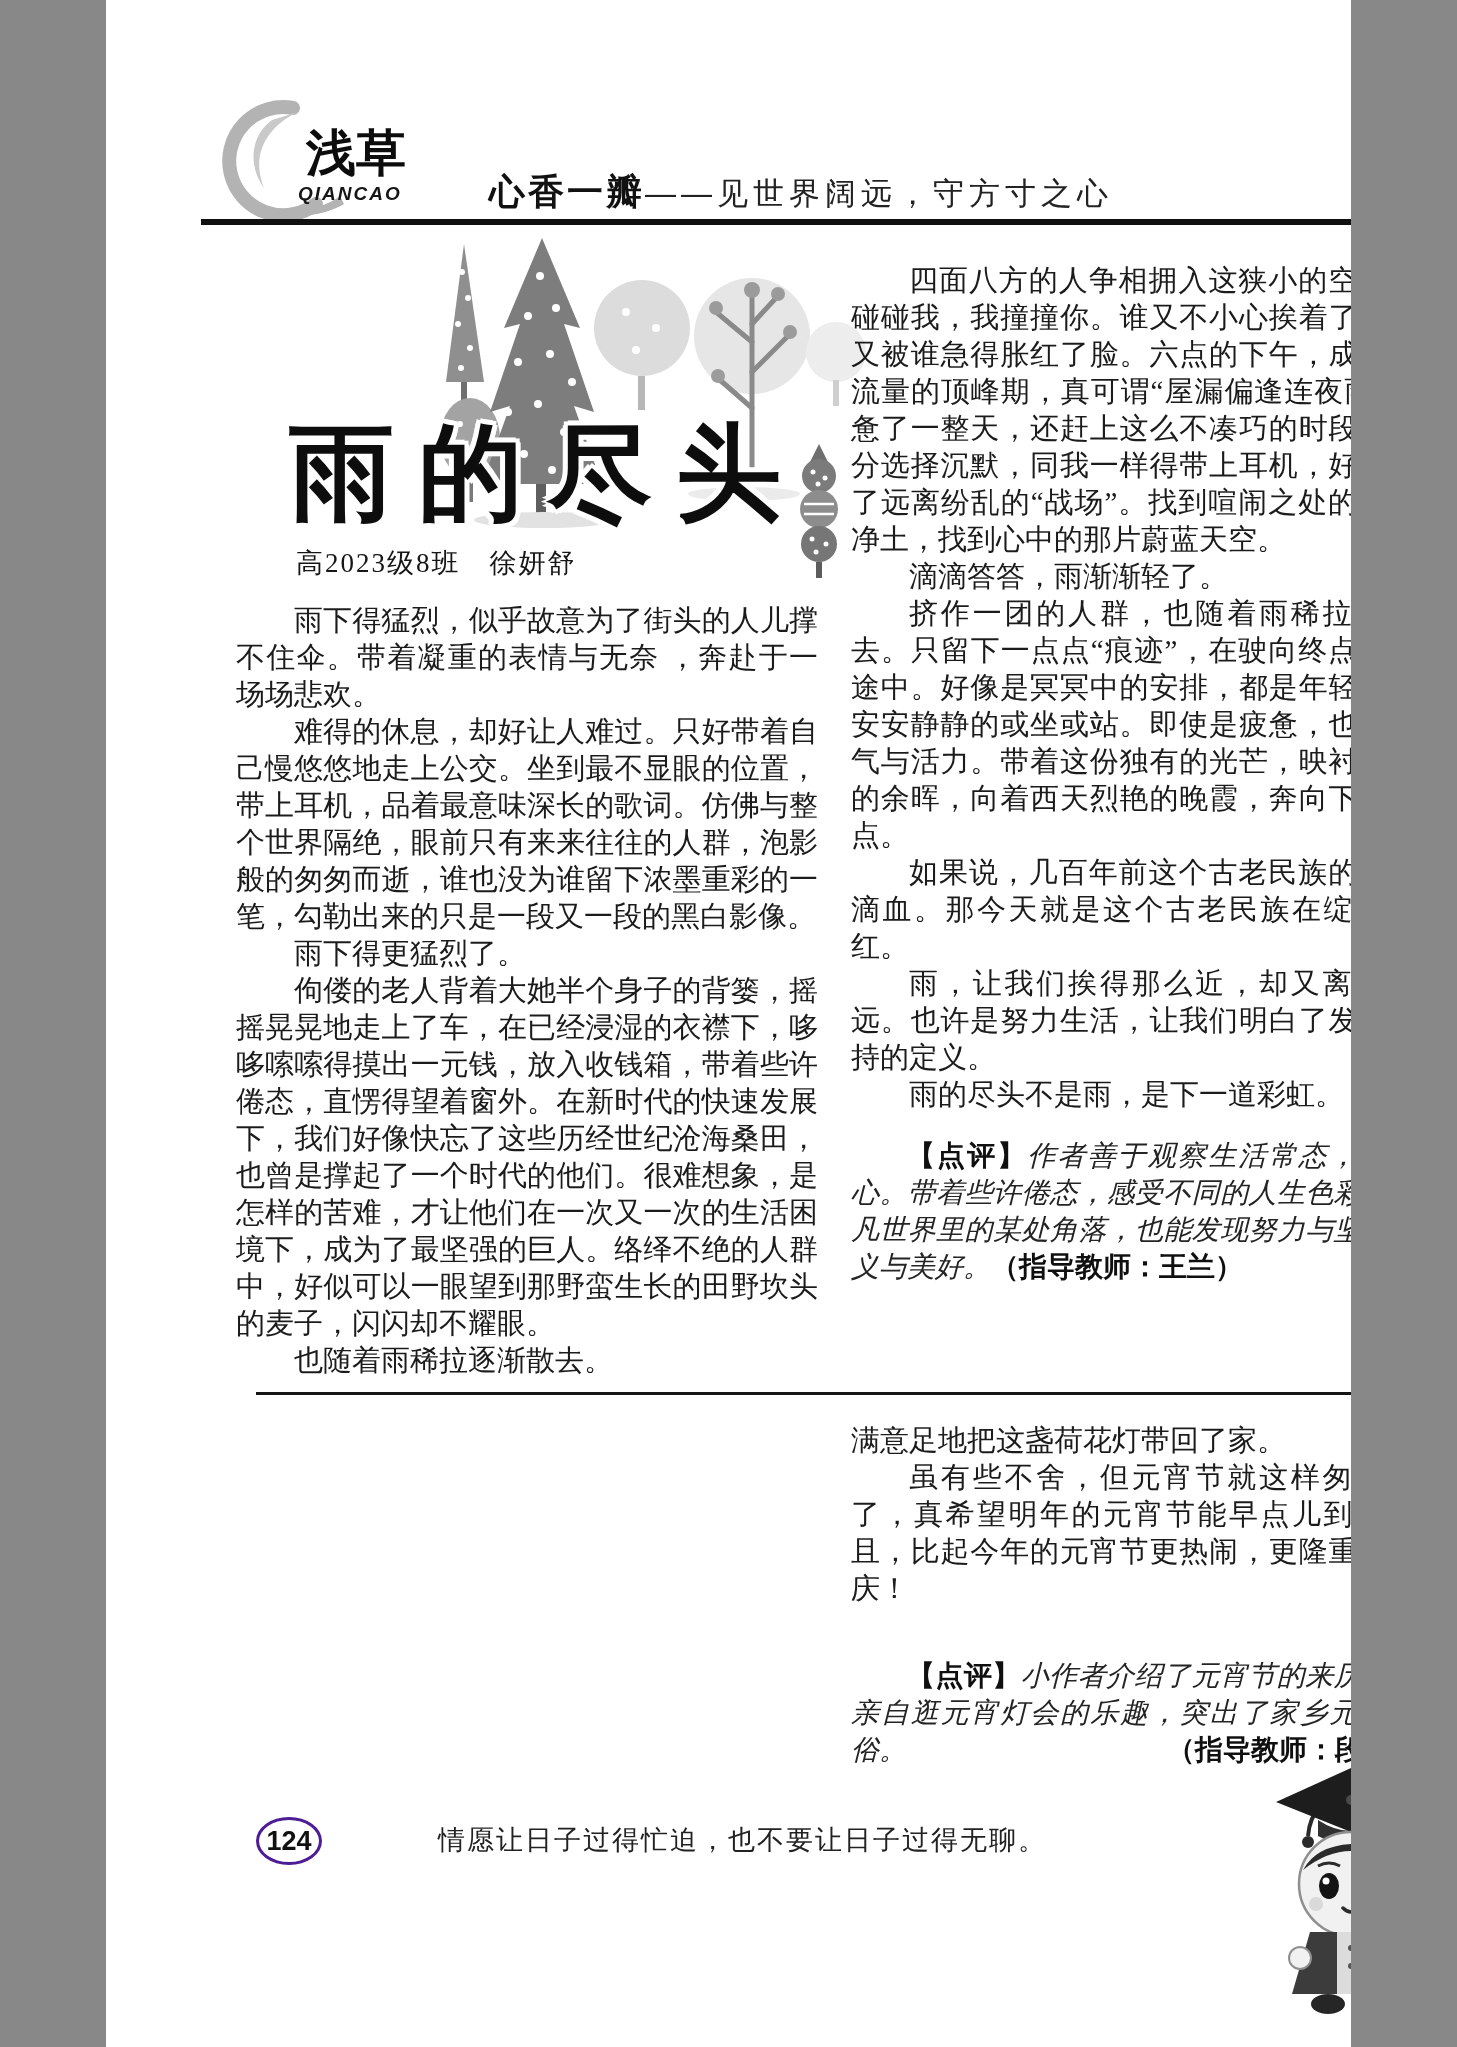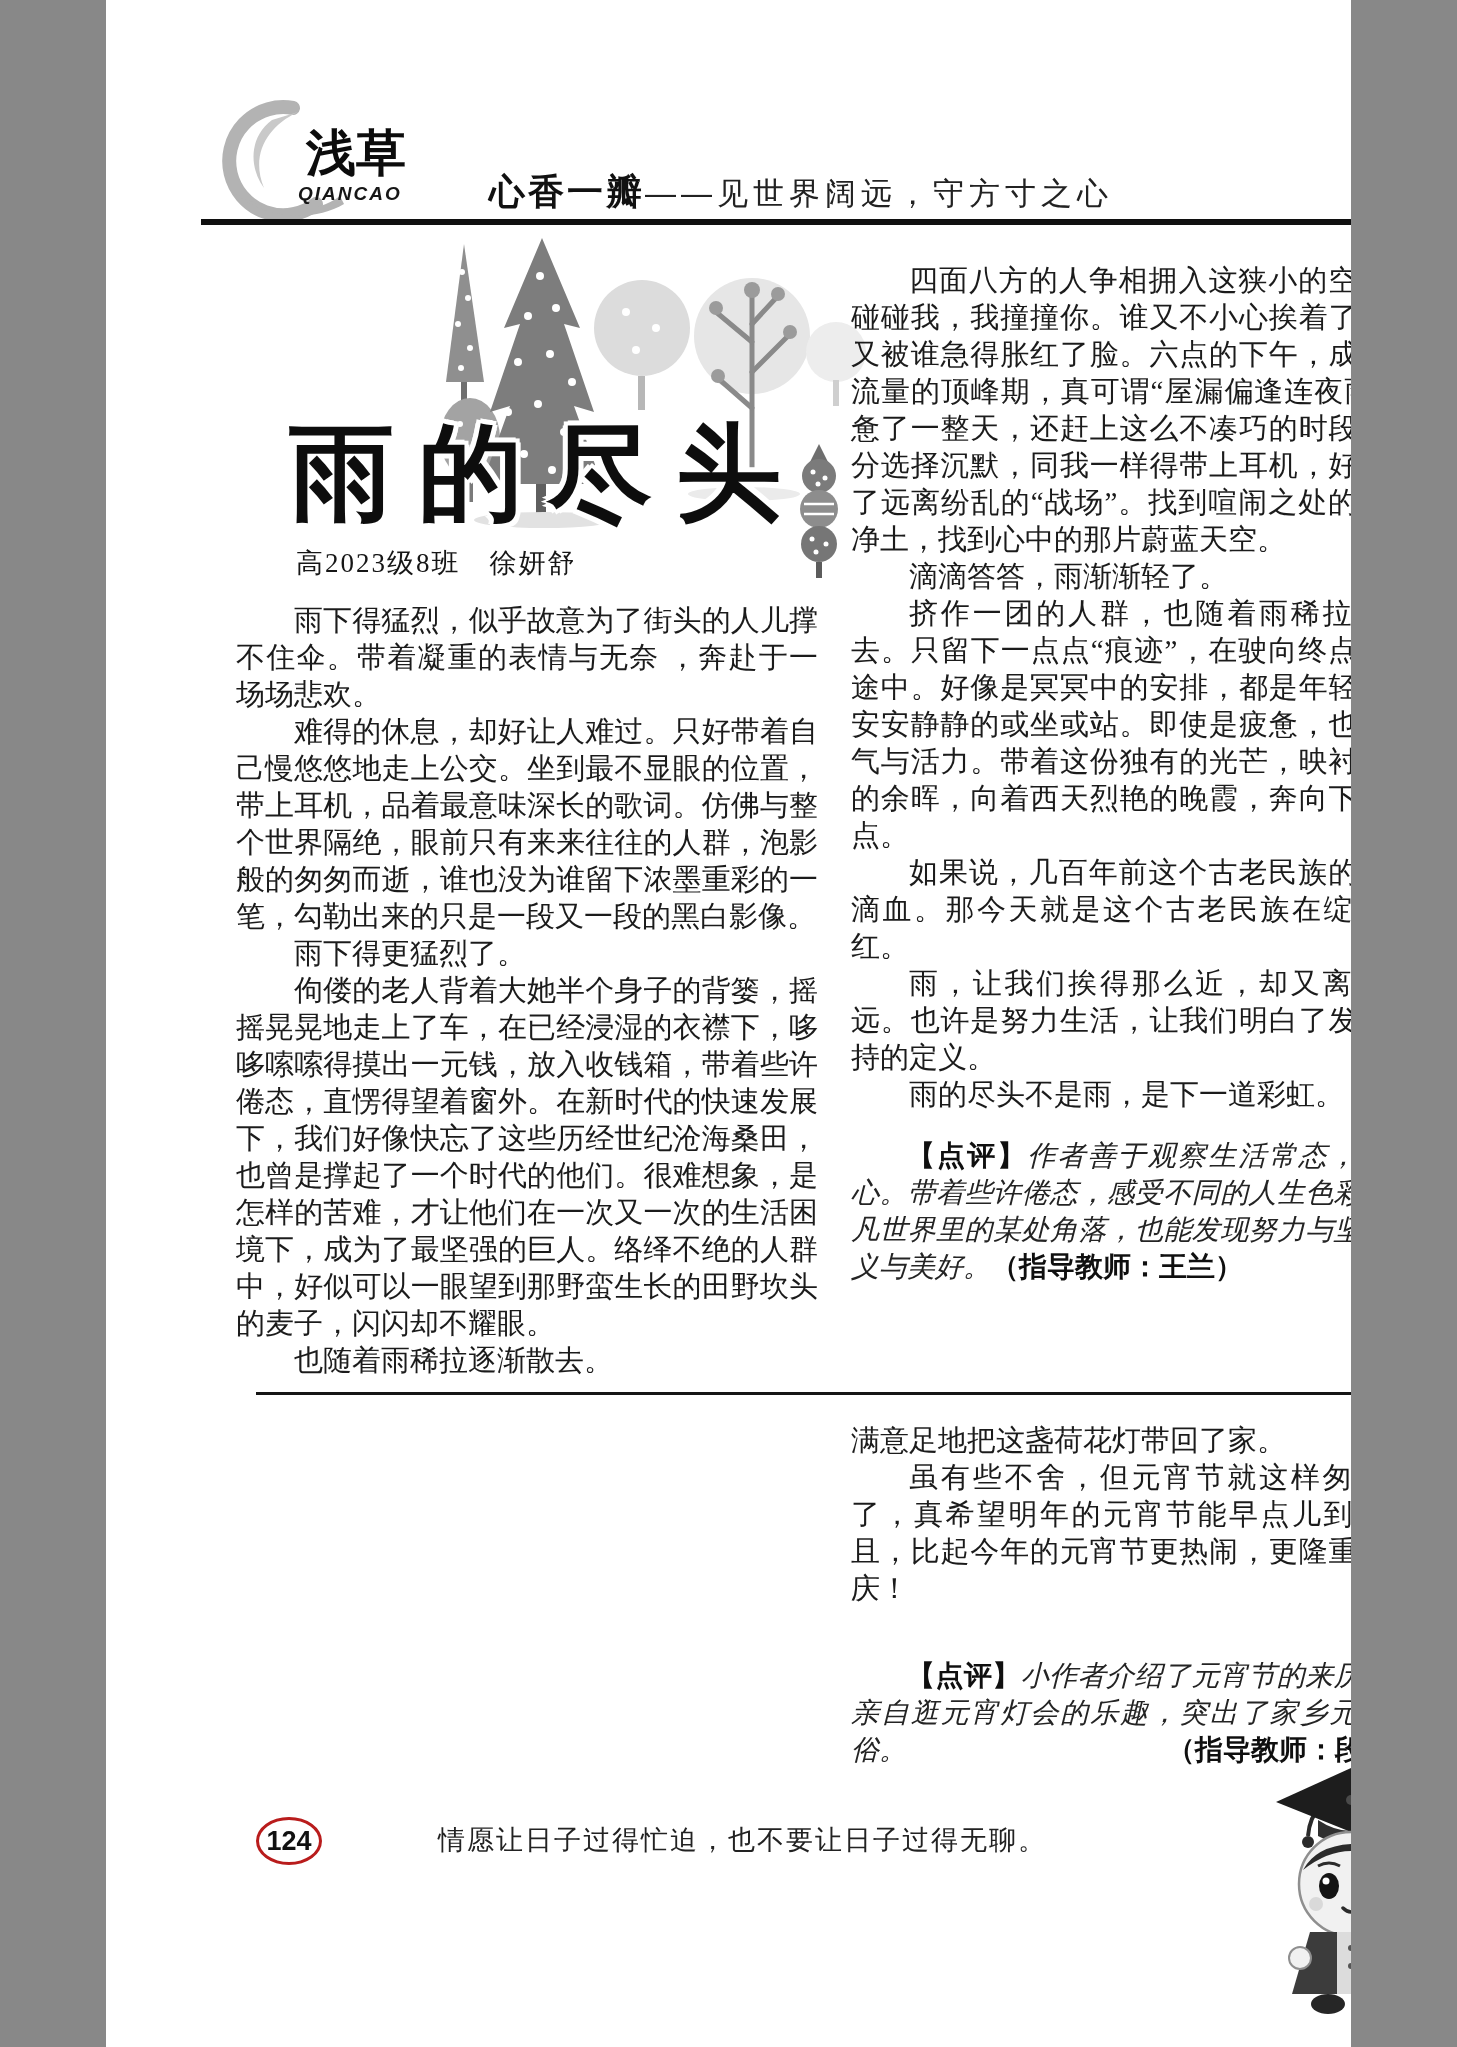--- a/index.html
+++ b/index.html
@@ -48,21 +48,21 @@
   .comment .cteacher{
     font-family:"Liberation Sans","DejaVu Sans",sans-serif;font-weight:900;font-style:normal;color:#0f0f0f;text-align:center;
   }
   .comment .teacher-line{text-indent:0;text-align:right;margin-top:-37px;}
   .a2-comment{margin-top:50px;}
   
   .section-divider{position:absolute;left:150px;top:1392px;width:1202px;height:3px;background:#151515;}
   
   .page-badge{
     position:absolute;left:150px;top:1817px;width:60px;height:42px;
-    border:3px solid #b91c1c;border-radius:50%;
+    border:3px solid #4c1d95;border-radius:50%;
     display:flex;align-items:center;justify-content:center;
     font-family:"Liberation Sans","DejaVu Sans",sans-serif;font-size:27px;font-weight:600;color:#111;
   }
   .footer-motto{
     position:absolute;left:332px;top:1822px;
     font-family:"Liberation Sans","DejaVu Sans",sans-serif;
     font-size:27px;letter-spacing:2px;color:#222;white-space:nowrap;
   }
   .mascot{position:absolute;left:1152px;top:1762px;width:186px;height:262px;}
 </style>

